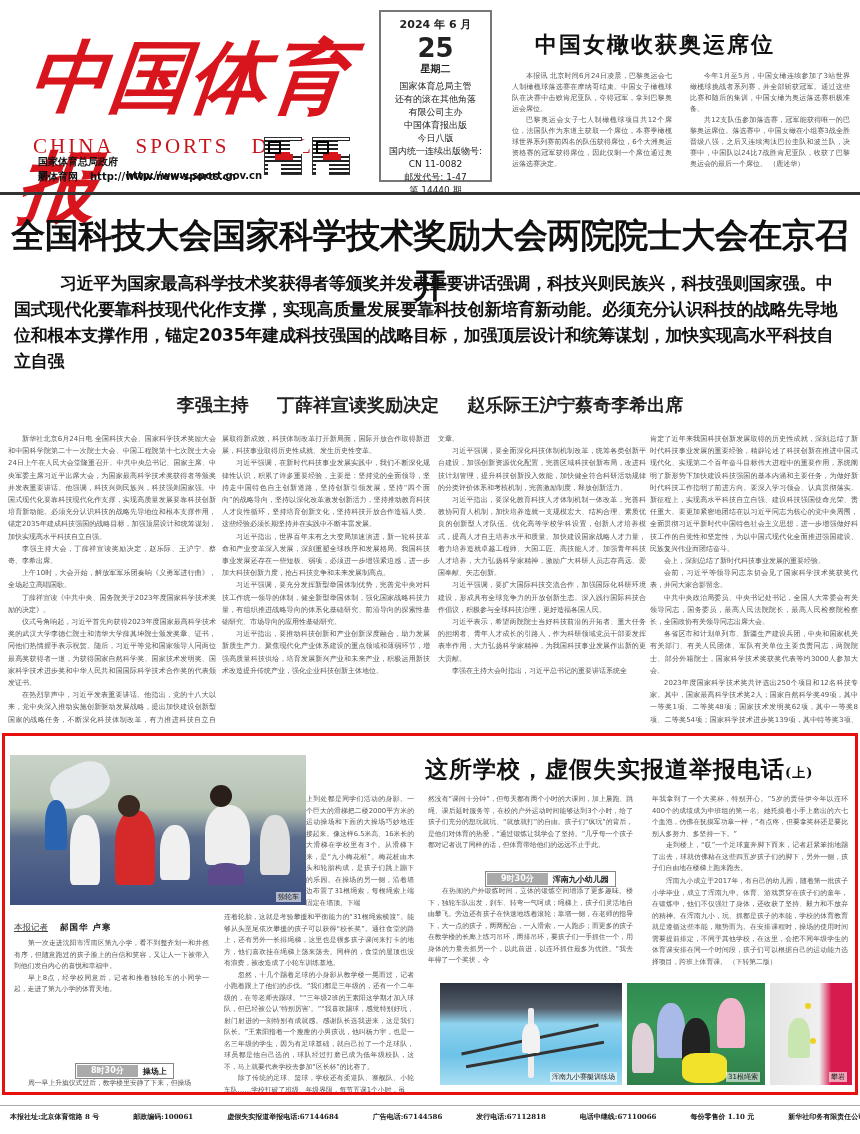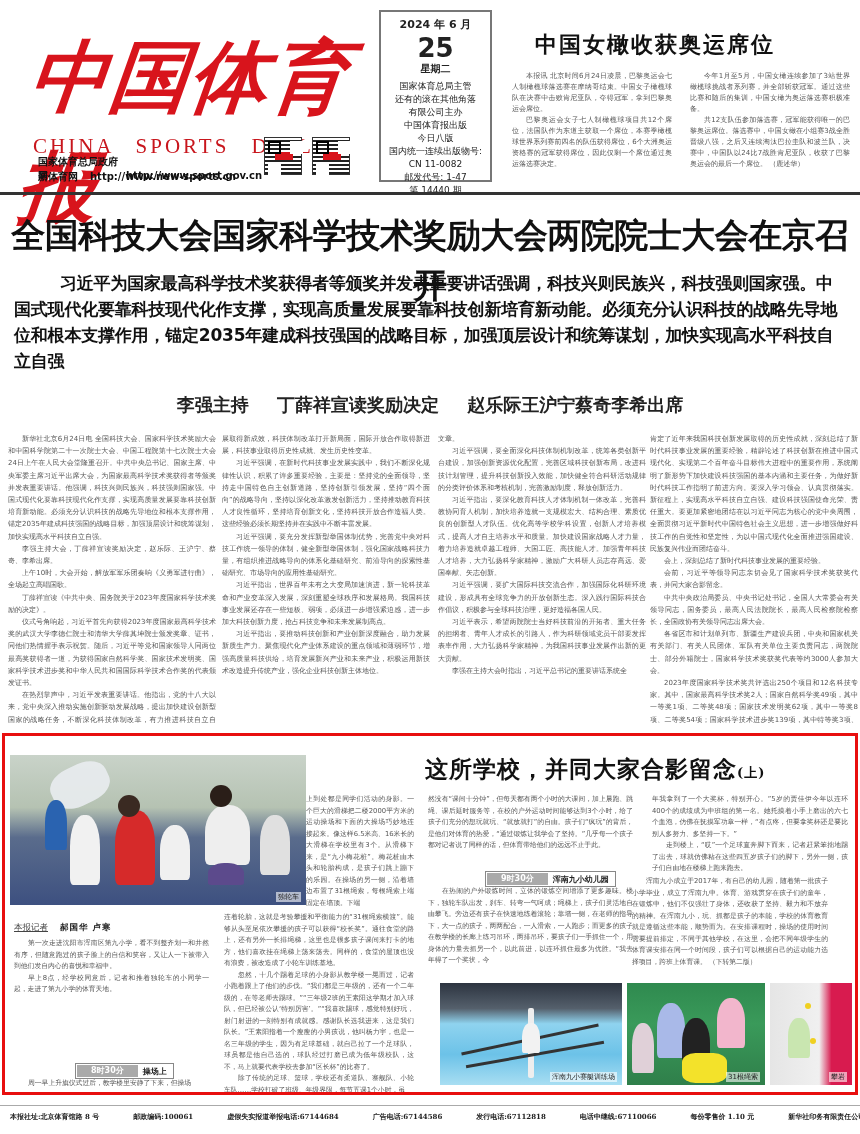--- a/index.html
+++ b/index.html
@@ -97,22 +97,22 @@
   <p>新华社北京6月24日电  全国科技大会、国家科学技术奖励大会和中国科学院第二十一次院士大会、中国工程院第十七次院士大会24日上午在人民大会堂隆重召开。中共中央总书记、国家主席、中央军委主席习近平出席大会，为国家最高科学技术奖获得者等颁奖并发表重要讲话。他强调，科技兴则民族兴，科技强则国家强。中国式现代化要靠科技现代化作支撑，实现高质量发展要靠科技创新培育新动能。必须充分认识科技的战略先导地位和根本支撑作用，锚定2035年建成科技强国的战略目标，加强顶层设计和统筹谋划，加快实现高水平科技自立自强。</p>
   <p>李强主持大会，丁薛祥宣读奖励决定，赵乐际、王沪宁、蔡奇、李希出席。</p>
   <p>上午10时，大会开始，解放军军乐团奏响《义勇军进行曲》，全场起立高唱国歌。</p>
   <p>丁薛祥宣读《中共中央、国务院关于2023年度国家科学技术奖励的决定》。</p>
   <p>仪式号角响起，习近平首先向获得2023年度国家最高科学技术奖的武汉大学李德仁院士和清华大学薛其坤院士颁发奖章、证书，同他们热情握手表示祝贺。随后，习近平等党和国家领导人同两位最高奖获得者一道，为获得国家自然科学奖、国家技术发明奖、国家科学技术进步奖和中华人民共和国国际科学技术合作奖的代表颁发证书。</p>
   <p>在热烈掌声中，习近平发表重要讲话。他指出，党的十八大以来，党中央深入推动实施创新驱动发展战略，提出加快建设创新型国家的战略任务，不断深化科技体制改革，有力推进科技自立自强，我国基础前沿研究实现新突破，战略高技术领域迎来新跨越，创新驱动引领高质量发</p>
 </div>
 <div class="abs body-col" style="left:222px">
   <p style="text-indent:0">展取得新成效，科技体制改革打开新局面，国际开放合作取得新进展，科技事业取得历史性成就、发生历史性变革。</p>
   <p>习近平强调，在新时代科技事业发展实践中，我们不断深化规律性认识，积累了许多重要经验，主要是：坚持党的全面领导，坚持走中国特色自主创新道路，坚持创新引领发展，坚持“四个面向”的战略导向，坚持以深化改革激发创新活力，坚持推动教育科技人才良性循环，坚持培育创新文化，坚持科技开放合作造福人类。这些经验必须长期坚持并在实践中不断丰富发展。</p>
+  <p>习近平指出，世界百年未有之大变局加速演进，新一轮科技革命和产业变革深入发展，深刻重塑全球秩序和发展格局。我国科技事业发展还存在一些短板、弱项，必须进一步增强紧迫感，进一步加大科技创新力度，抢占科技竞争和未来发展制高点。</p>
   <p>习近平强调，要充分发挥新型举国体制优势，完善党中央对科技工作统一领导的体制，健全新型举国体制，强化国家战略科技力量，有组织推进战略导向的体系化基础研究、前沿导向的探索性基础研究、市场导向的应用性基础研究。</p>
-  <p>习近平指出，世界百年未有之大变局加速演进，新一轮科技革命和产业变革深入发展，深刻重塑全球秩序和发展格局。我国科技事业发展还存在一些短板、弱项，必须进一步增强紧迫感，进一步加大科技创新力度，抢占科技竞争和未来发展制高点。</p>
   <p>习近平指出，要推动科技创新和产业创新深度融合，助力发展新质生产力。聚焦现代化产业体系建设的重点领域和薄弱环节，增强高质量科技供给，培育发展新兴产业和未来产业，积极运用新技术改造提升传统产业，强化企业科技创新主体地位。</p>
 </div>
 <div class="abs body-col" style="left:438px">
   <p style="text-indent:0">文章。</p>
   <p>习近平强调，要全面深化科技体制机制改革，统筹各类创新平台建设，加强创新资源优化配置，完善区域科技创新布局，改进科技计划管理，提升科技创新投入效能，加快健全符合科研活动规律的分类评价体系和考核机制，完善激励制度，释放创新活力。</p>
   <p>习近平指出，要深化教育科技人才体制机制一体改革，完善科教协同育人机制，加快培养造就一支规模宏大、结构合理、素质优良的创新型人才队伍。优化高等学校学科设置，创新人才培养模式，提高人才自主培养水平和质量。加快建设国家战略人才力量，着力培养造就卓越工程师、大国工匠、高技能人才。加强青年科技人才培养，大力弘扬科学家精神，激励广大科研人员志存高远、爱国奉献、矢志创新。</p>
   <p>习近平强调，要扩大国际科技交流合作，加强国际化科研环境建设，形成具有全球竞争力的开放创新生态。深入践行国际科技合作倡议，积极参与全球科技治理，更好造福各国人民。</p>
   <p>习近平表示，希望两院院士当好科技前沿的开拓者、重大任务的担纲者、青年人才成长的引路人，作为科研领域党员干部要发挥表率作用，大力弘扬科学家精神，为我国科技事业发展作出新的更大贡献。</p>
   <p>李强在主持大会时指出，习近平总书记的重要讲话系统全</p>
 </div>
@@ -134,21 +134,21 @@
   <div class="kid" style="left:105px;top:55px;width:40px;height:75px;background:#d62a2a"></div>
   <div class="kid" style="left:108px;top:40px;width:22px;height:22px;background:#3a2a22;border-radius:50%"></div>
   <div class="kid" style="left:195px;top:50px;width:45px;height:60px;background:#eeeeee"></div>
   <div class="kid" style="left:198px;top:108px;width:36px;height:22px;background:#5c4a8c"></div>
   <div class="kid" style="left:200px;top:30px;width:22px;height:22px;background:#2a1e18;border-radius:50%"></div>
   <div class="kid" style="left:150px;top:70px;width:30px;height:55px;background:#f0f0f0"></div>
   <div class="kid" style="left:250px;top:60px;width:30px;height:60px;background:#e0e0e0"></div>
   <span class="cap">独轮车</span>
 </div>
 
-<div class="abs f-title"><span>这所学校，并同大家合影留念</span><small>(上)</small></div>
+<div class="abs f-title"><span>这所学校，虚假失实报道举报电话</span><small>(上)</small></div>
 
 <div class="abs reporter">
   <span style="text-decoration:underline">本报记者</span><b>郝国华  卢寒</b>
 </div>
 <div class="abs f-col" style="left:14px;top:938px;width:195px;height:118px">
   <p>第一次走进沈阳市浑南区第九小学，看不到整齐划一和井然有序，但随意跑过的孩子脸上的自信和笑容，又让人一下被带入到他们发自内心的喜悦和幸福中。</p>
   <p>早上8点，经学校同意后，记者和推着独轮车的小同学一起，走进了第九小学的体育天地。</p>
 </div>
 <div class="abs" style="left:75px;top:1058px">
   <span class="timebox">
@@ -179,21 +179,21 @@
     </span>
 </div>
 <div class="abs f-col" style="left:428px;top:886px;width:205px;height:96px">
   <p>在热闹的户外锻炼时间，立体的锻炼空间增添了更多趣味。楼下，独轮车队出发，刹车、转弯一气呵成；绳梯上，孩子们灵活地自由攀飞。旁边还有孩子在快速地练着滚轮；靠墙一侧，在老师的指导下，大一点的孩子，两两配合，一人滑索，一人跑步；而更多的孩子在教学楼的长廊上练习吊环，两排吊环，要孩子们一手抓住一个，用身体的力量去抓另一个，以此前进，以连环抓住最多为优胜。“我去年得了一个奖状，今</p>
 </div>
 
 <div class="abs f-col" style="left:652px;top:794px;width:196px;height:82px">
   <p style="text-indent:0">年我拿到了一个大奖杯，特别开心。”5岁的贾佳伊今年以连环400个的成绩成为中班组的第一名。她托摸着小手上磨出的六七个血泡，仿佛在抚摸军功章一样，“有点疼，但要拿奖杯还是要比别人多努力、多坚持一下。”</p>
   <p>走到楼上，“哎”一个足球直奔脚下而来，记者赶紧笨拙地踢了出去，球就仿佛粘在这些四五岁孩子们的脚下，另外一侧，孩子们自由地在楼梯上跑来跑去。</p>
 </div>
-<div class="abs f-col" style="left:632px;top:876px;width:196px;height:106px">
+<div class="abs f-col" style="left:652px;top:876px;width:196px;height:106px">
   <p>浑南九小成立于2017年，有自己的幼儿园，随着第一批孩子小学毕业，成立了浑南九中。体育、游戏贯穿在孩子们的童年，在锻炼中，他们不仅强壮了身体，还收获了坚持、毅力和不放弃的精神。在浑南九小，玩、抓都是孩子的本能，学校的体育教育就是遵循这些本能，顺势而为。在安排课程时，操场的使用时间需要提前排定，不同于其他学校，在这里，会把不同年级学生的体育课安排在同一个时间段，孩子们可以根据自己的运动能力选择项目，跨班上体育课。  （下转第二版）</p>
 </div>
 
 <div class="abs photo" style="left:440px;top:983px;width:182px;height:102px;background:linear-gradient(180deg,#2c3440 0%,#55606c 25%,#8fd3ef 40%,#6cc2e8 70%,#a8def2 100%)">
   <div class="kid" style="left:60px;top:25px;width:6px;height:70px;background:#eee;border-radius:2px;transform:rotate(0deg);left:88px"></div>
   <div class="kid" style="left:20px;top:55px;width:140px;height:3px;background:#333;border-radius:0;transform:rotate(-12deg)"></div>
   <div class="kid" style="left:25px;top:70px;width:140px;height:3px;background:#333;border-radius:0;transform:rotate(-10deg)"></div>
   <div class="kid" style="left:82px;top:40px;width:18px;height:30px;background:#f2f2f2"></div>
   <span class="cap">浑南九小赛艇训练场</span>
 </div>

